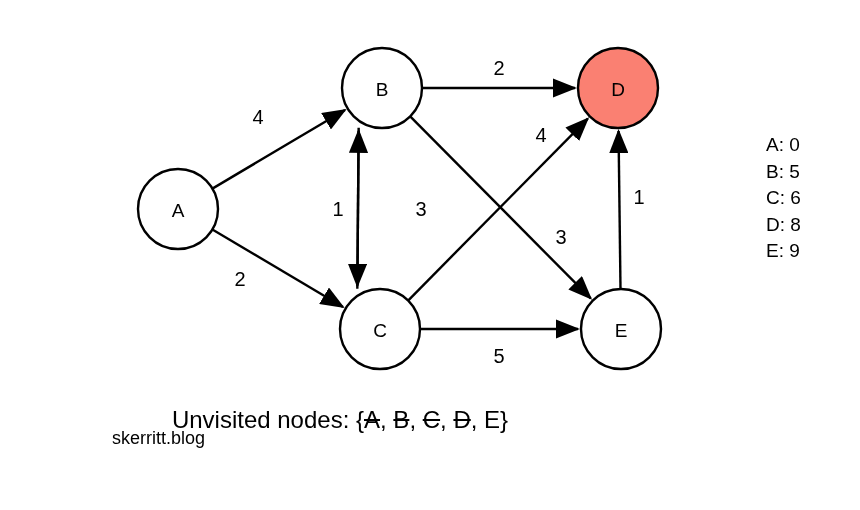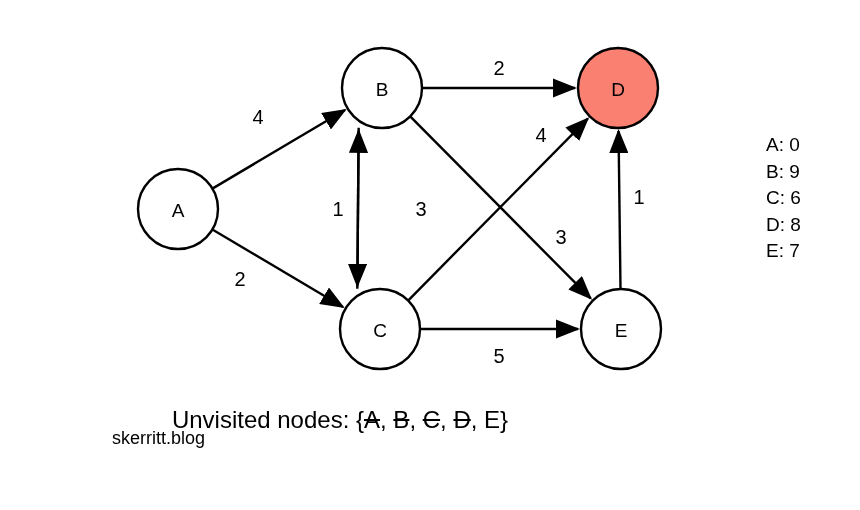--- a/index.html
+++ b/index.html
@@ -137,23 +137,23 @@
       <text x="499" y="68" class="edge-weight">2</text>
       <text x="561" y="237" class="edge-weight">3</text>
       <text x="541" y="135" class="edge-weight">4</text>
       <text x="499" y="356" class="edge-weight">5</text>
       <text x="639" y="197" class="edge-weight">1</text>
     </g>
 </svg>
 
 <div class="distance-panel">
   <span class="distance-row">A: 0</span>
-  <span class="distance-row">B: 9</span>
+  <span class="distance-row">B: 5</span>
   <span class="distance-row">C: 6</span>
   <span class="distance-row">D: 8</span>
-  <span class="distance-row">E: 7</span>
+  <span class="distance-row">E: 9</span>
 </div>
 
 <div class="unvisited-line">
   <span>Unvisited nodes: {</span><span class="unvisited-set" id="unvisited-set"><span class="node-token visited">A</span><span>, </span><span class="node-token visited">B</span><span>, </span><span class="node-token visited">C</span><span>, </span><span class="node-token visited">D</span><span>, </span><span class="node-token">E</span></span><span>}</span>
 </div>
 
 <div class="watermark">skerritt.blog</div>
 
 </body></html>

